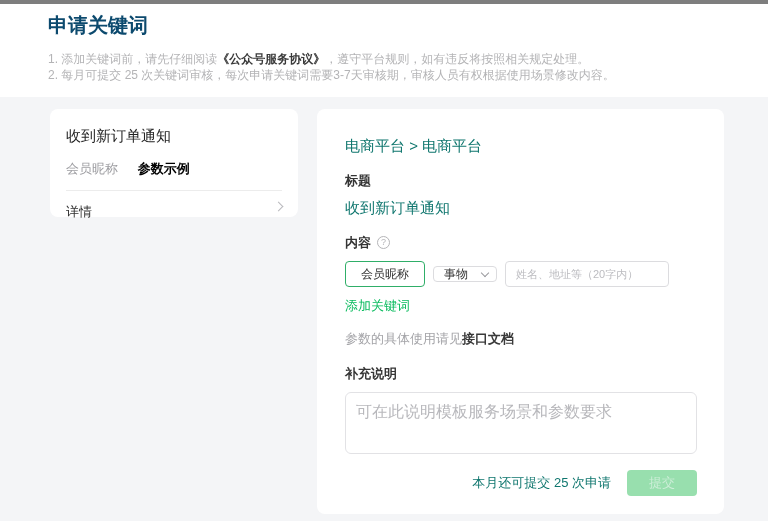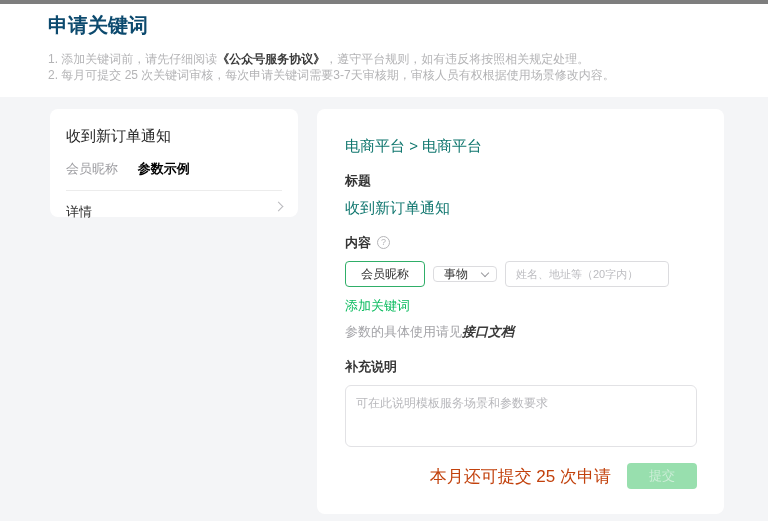--- a/index.html
+++ b/index.html
@@ -49,33 +49,33 @@
     padding:0 8px 0 10px; margin-left:8px; font-size:12px; color:#333; cursor:pointer; background:#fff;
   }
   .chev-down { width:6px; height:6px; border-right:1px solid #9a9a9e; border-bottom:1px solid #9a9a9e; transform:rotate(45deg); margin-top:-3px; }
   .ex-input {
     width:164px; height:26px; border:1px solid #dcdcdf; border-radius:4px;
     margin-left:8px; font-size:11px; color:#333; padding:0 10px; outline:none;
     font-family:"Liberation Sans","DejaVu Sans",sans-serif;
   }
   .ex-input::placeholder { color:#bcbcc0; }
 
-  .add-link { font-size:13px; color:#0abb5e; line-height:17px; margin-bottom:9px; cursor:pointer; }
+  .add-link { font-size:13px; color:#0abb5e; line-height:17px; margin-bottom:16px; cursor:pointer; }
   .doc-note { font-size:13px; color:#a4a4a8; line-height:17px; margin-bottom:18px; }
-  .doc-note .doc-link { color:#3a3a3a; font-weight:bold; cursor:pointer;font-style:italic; }
+  .doc-note .doc-link { color:#3a3a3a; font-weight:bold; cursor:pointer; }
 
   .note-textarea {
     width:100%; height:62px; border:1px solid #e2e2e5; border-radius:6px;
-    font-size:12px; color:#4c1d95; padding:9px 10px; resize:none; outline:none;
+    font-size:16px; color:#4c1d95; padding:9px 10px; resize:none; outline:none;
     font-family:"Liberation Sans","DejaVu Sans",sans-serif;
   }
   .note-textarea::placeholder { color:#b8b8bc; }
 
   .form-footer { display:flex; align-items:center; justify-content:flex-end; margin-top:12px; }
-  .quota-text { font-size:17px; color:#c2410c; margin-right:16px; }
+  .quota-text { font-size:13px; color:#0f766e; margin-right:16px; }
   .submit-btn {
     width:70px; height:26px; border:none; border-radius:4px;
     background:#98dfae; color:#cdeed8; font-size:13px; cursor:not-allowed;
     font-family:"Liberation Sans","DejaVu Sans",sans-serif;
   }
 </style>
 </head>
 <body>
 
 <div class="top-band"></div>

